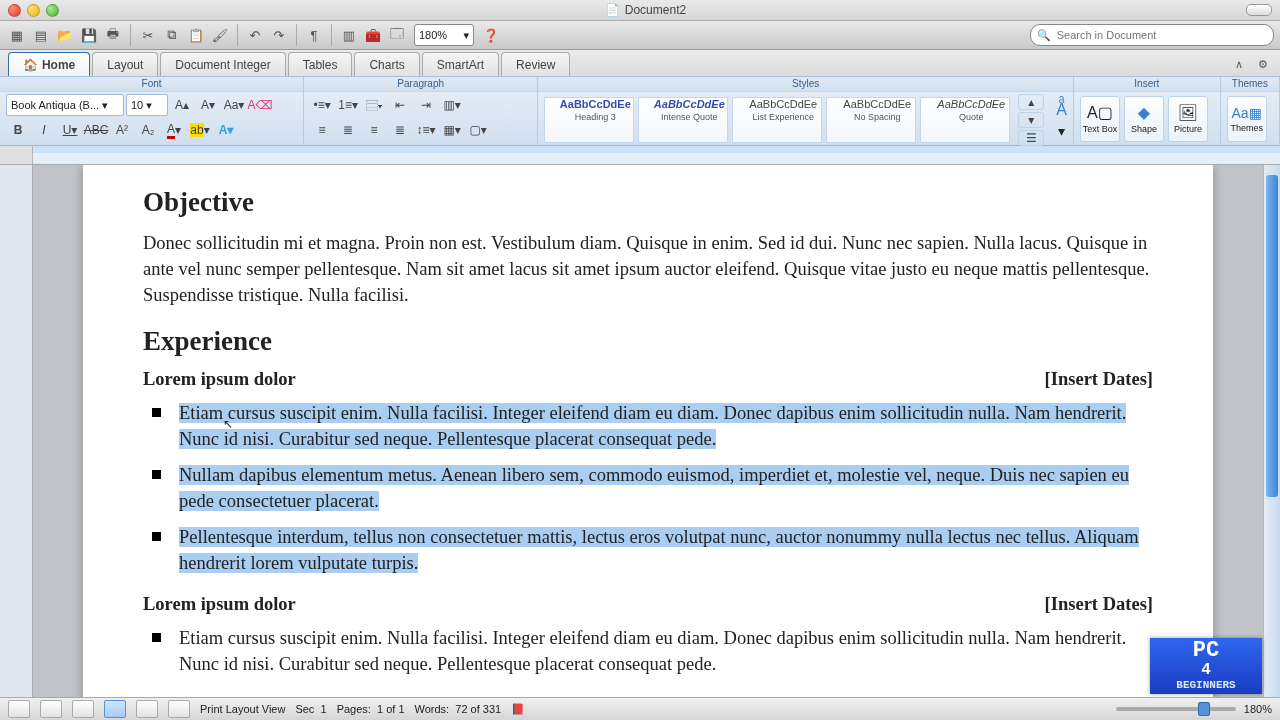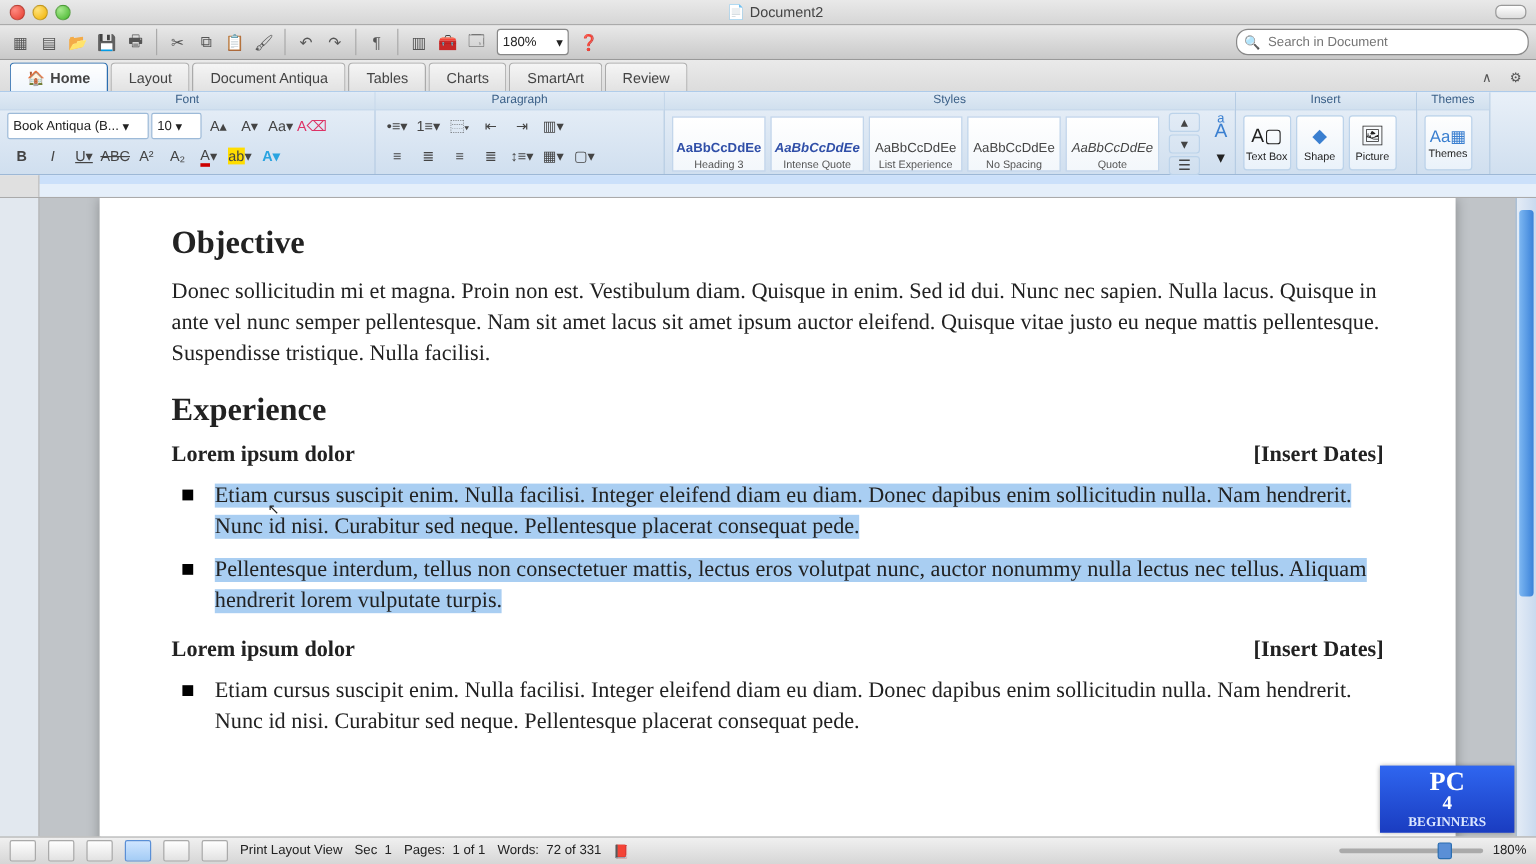--- a/index.html
+++ b/index.html
@@ -31,21 +31,21 @@
   
   .ribbon{height:68px;background:linear-gradient(#e9f0f8,#d0dfef);border-bottom:1px solid #9db8d6;display:flex;}
   .group{border-right:1px solid #b6cce3;display:flex;flex-direction:column;padding:0;}
   .grouptitle{height:14px;font-size:10px;text-align:center;background:linear-gradient(#e0eaf5,#d1e0ee);border-bottom:1px solid #c4d6ea;color:#3a5f87;line-height:14px;}
   .groupbody{flex:1;display:flex;align-items:center;padding:2px 6px;gap:4px;}
   .rbtn{width:24px;height:22px;display:flex;align-items:center;justify-content:center;border-radius:3px;font-size:12px;color:#444;}
   .rsel{height:20px;border:1px solid #9dbad8;background:#fff;border-radius:2px;display:flex;align-items:center;padding:0 4px;font-size:11px;}
   .fontgroup{width:312px;}
   .fontgroup .row{display:flex;gap:2px;align-items:center;}
   .bigbtn{width:38px;height:44px;border:1px solid #bcd3ea;border-radius:3px;background:linear-gradient(#fefefe,#eaf2fa);display:flex;flex-direction:column;align-items:center;justify-content:center;font-size:9px;gap:2px;}
-  .styleitem{width:76px;height:44px;border:1px solid #c3d6eb;background:linear-gradient(#fff,#f3f7fb);display:flex;flex-direction:column;align-items:center;justify-content:flex-end;font-size:9px;}
+  .styleitem{width:76px;height:44px;border:1px solid #c3d6eb;background:linear-gradient(#fff,#f3f7fb);display:flex;flex-direction:column;align-items:center;justify-content:flex-start;font-size:9px;padding-left:12px;}
   .styleitem .samp{font-size:11px;color:#304fa8;margin-bottom:2px;}
   .styleitem .lbl{font-size:9px;color:#555;}
   .group.styles{flex:none;}
   
   .ruler{height:18px;background:#e2e8ef;border-bottom:1px solid #aaa;position:relative;font-size:9px;color:#555;display:flex;}
   .ruler .corner{width:32px;border-right:1px solid #b5b5b5;background:#e0e0e0;}
   .ruler .track{flex:1;position:relative;background:linear-gradient(#cbe0fa 0,#cbe0fa 40%,#e5effa 40%,#e5effa 100%);}
   .vruler{width:32px;background:#e2e8ef;border-right:1px solid #aaa;position:relative;font-size:9px;color:#555;}
   
   .workarea{flex:1;display:flex;overflow:hidden;background:#c0c4c8;}
@@ -62,21 +62,21 @@
   .sel{background:#a9cef2;}
   .cursor{position:absolute;font-size:12px;}
   
   .status{height:22px;background:linear-gradient(#f0f0f0,#d6d6d6);border-top:1px solid #aaa;display:flex;align-items:center;font-size:11px;padding:0 8px;gap:10px;}
   .sbtn{width:20px;height:16px;border:1px solid #aaa;background:linear-gradient(#fff,#e2e2e2);border-radius:2px;}
   .sbtn.active{background:linear-gradient(#cfe5ff,#a4ccf5);border-color:#5a8fd6;}
   .zoom{margin-left:auto;display:flex;align-items:center;gap:8px;}
   .zoomslider{width:120px;height:4px;background:#aaa;border-radius:2px;position:relative;}
   .zoomslider .knob{position:absolute;width:10px;height:12px;background:#5a8fd6;border:1px solid #2a6db0;border-radius:2px;top:-5px;left:82px;}
   
-  .badge{position:absolute;right:18px;bottom:26px;width:112px;height:56px;background:linear-gradient(#2f66f0,#1a3cc0);color:#fff;font-weight:bold;font-family:Liberation Serif, serif;display:flex;flex-direction:column;align-items:center;justify-content:center;font-size:14px;box-shadow:0 0 4px rgba(0,0,0,.4);}
+  .badge{position:absolute;right:18px;bottom:26px;width:112px;height:56px;background:linear-gradient(#2f66f0,#1a3cc0);color:#fff;font-weight:bold;font-family:Liberation Mono, monospace;display:flex;flex-direction:column;align-items:center;justify-content:center;font-size:14px;box-shadow:0 0 4px rgba(0,0,0,.4);}
   .badge .row1{font-size:22px;line-height:20px;}
   .badge .row3{font-size:11px;color:#dbe6ff;}
   .scrollcontent{flex:1;overflow:hidden;position:relative;}
 </style>
 </head>
 <body>
 
 <div class="window">
 
   <div class="titlebar">
@@ -118,21 +118,21 @@
     <div class="qbtn" style="color:#7a3bc4;">❓</div>
     <div class="searchbox">
       <span style="margin-right:4px;color:#888;">🔍</span>
       <input placeholder="Search in Document" style="">
     </div>
   </div>
 
   <div class="tabs">
     <div class="tab home"><span class="house">🏠</span><span>Home</span></div>
     <div class="tab">Layout</div>
-    <div class="tab">Document Antiqua</div>
+    <div class="tab">Document Integer</div>
     <div class="tab">Tables</div>
     <div class="tab">Charts</div>
     <div class="tab">SmartArt</div>
     <div class="tab">Review</div>
     <div class="rtools">
       <div class="rtbtn">∧</div>
       <div class="rtbtn">⚙</div>
     </div>
   </div>
 
@@ -268,20 +268,24 @@
           <span>Lorem ipsum dolor</span>
           <span>[Insert Dates]</span>
         </div>
         <ul>
           <li>
               <span class="sq"></span>
               <span class="litext"><span class="sel">Etiam cursus suscipit enim. Nulla facilisi. Integer eleifend diam eu diam. Donec dapibus enim sollicitudin nulla. Nam hendrerit. Nunc id nisi. Curabitur sed neque. Pellentesque placerat consequat pede.</span></span>
             </li>
           <li>
               <span class="sq"></span>
+              <span class="litext"><span class="sel">Nullam dapibus elementum metus. Aenean libero sem, commodo euismod, imperdiet et, molestie vel, neque. Duis nec sapien eu pede consectetuer placerat.</span></span>
+            </li>
+          <li>
+              <span class="sq"></span>
               <span class="litext"><span class="sel">Pellentesque interdum, tellus non consectetuer mattis, lectus eros volutpat nunc, auctor nonummy nulla lectus nec tellus. Aliquam hendrerit lorem vulputate turpis.</span></span>
             </li>
         </ul>
 
         <div class="subhead">
           <span>Lorem ipsum dolor</span>
           <span>[Insert Dates]</span>
         </div>
         <ul>
           <li>

